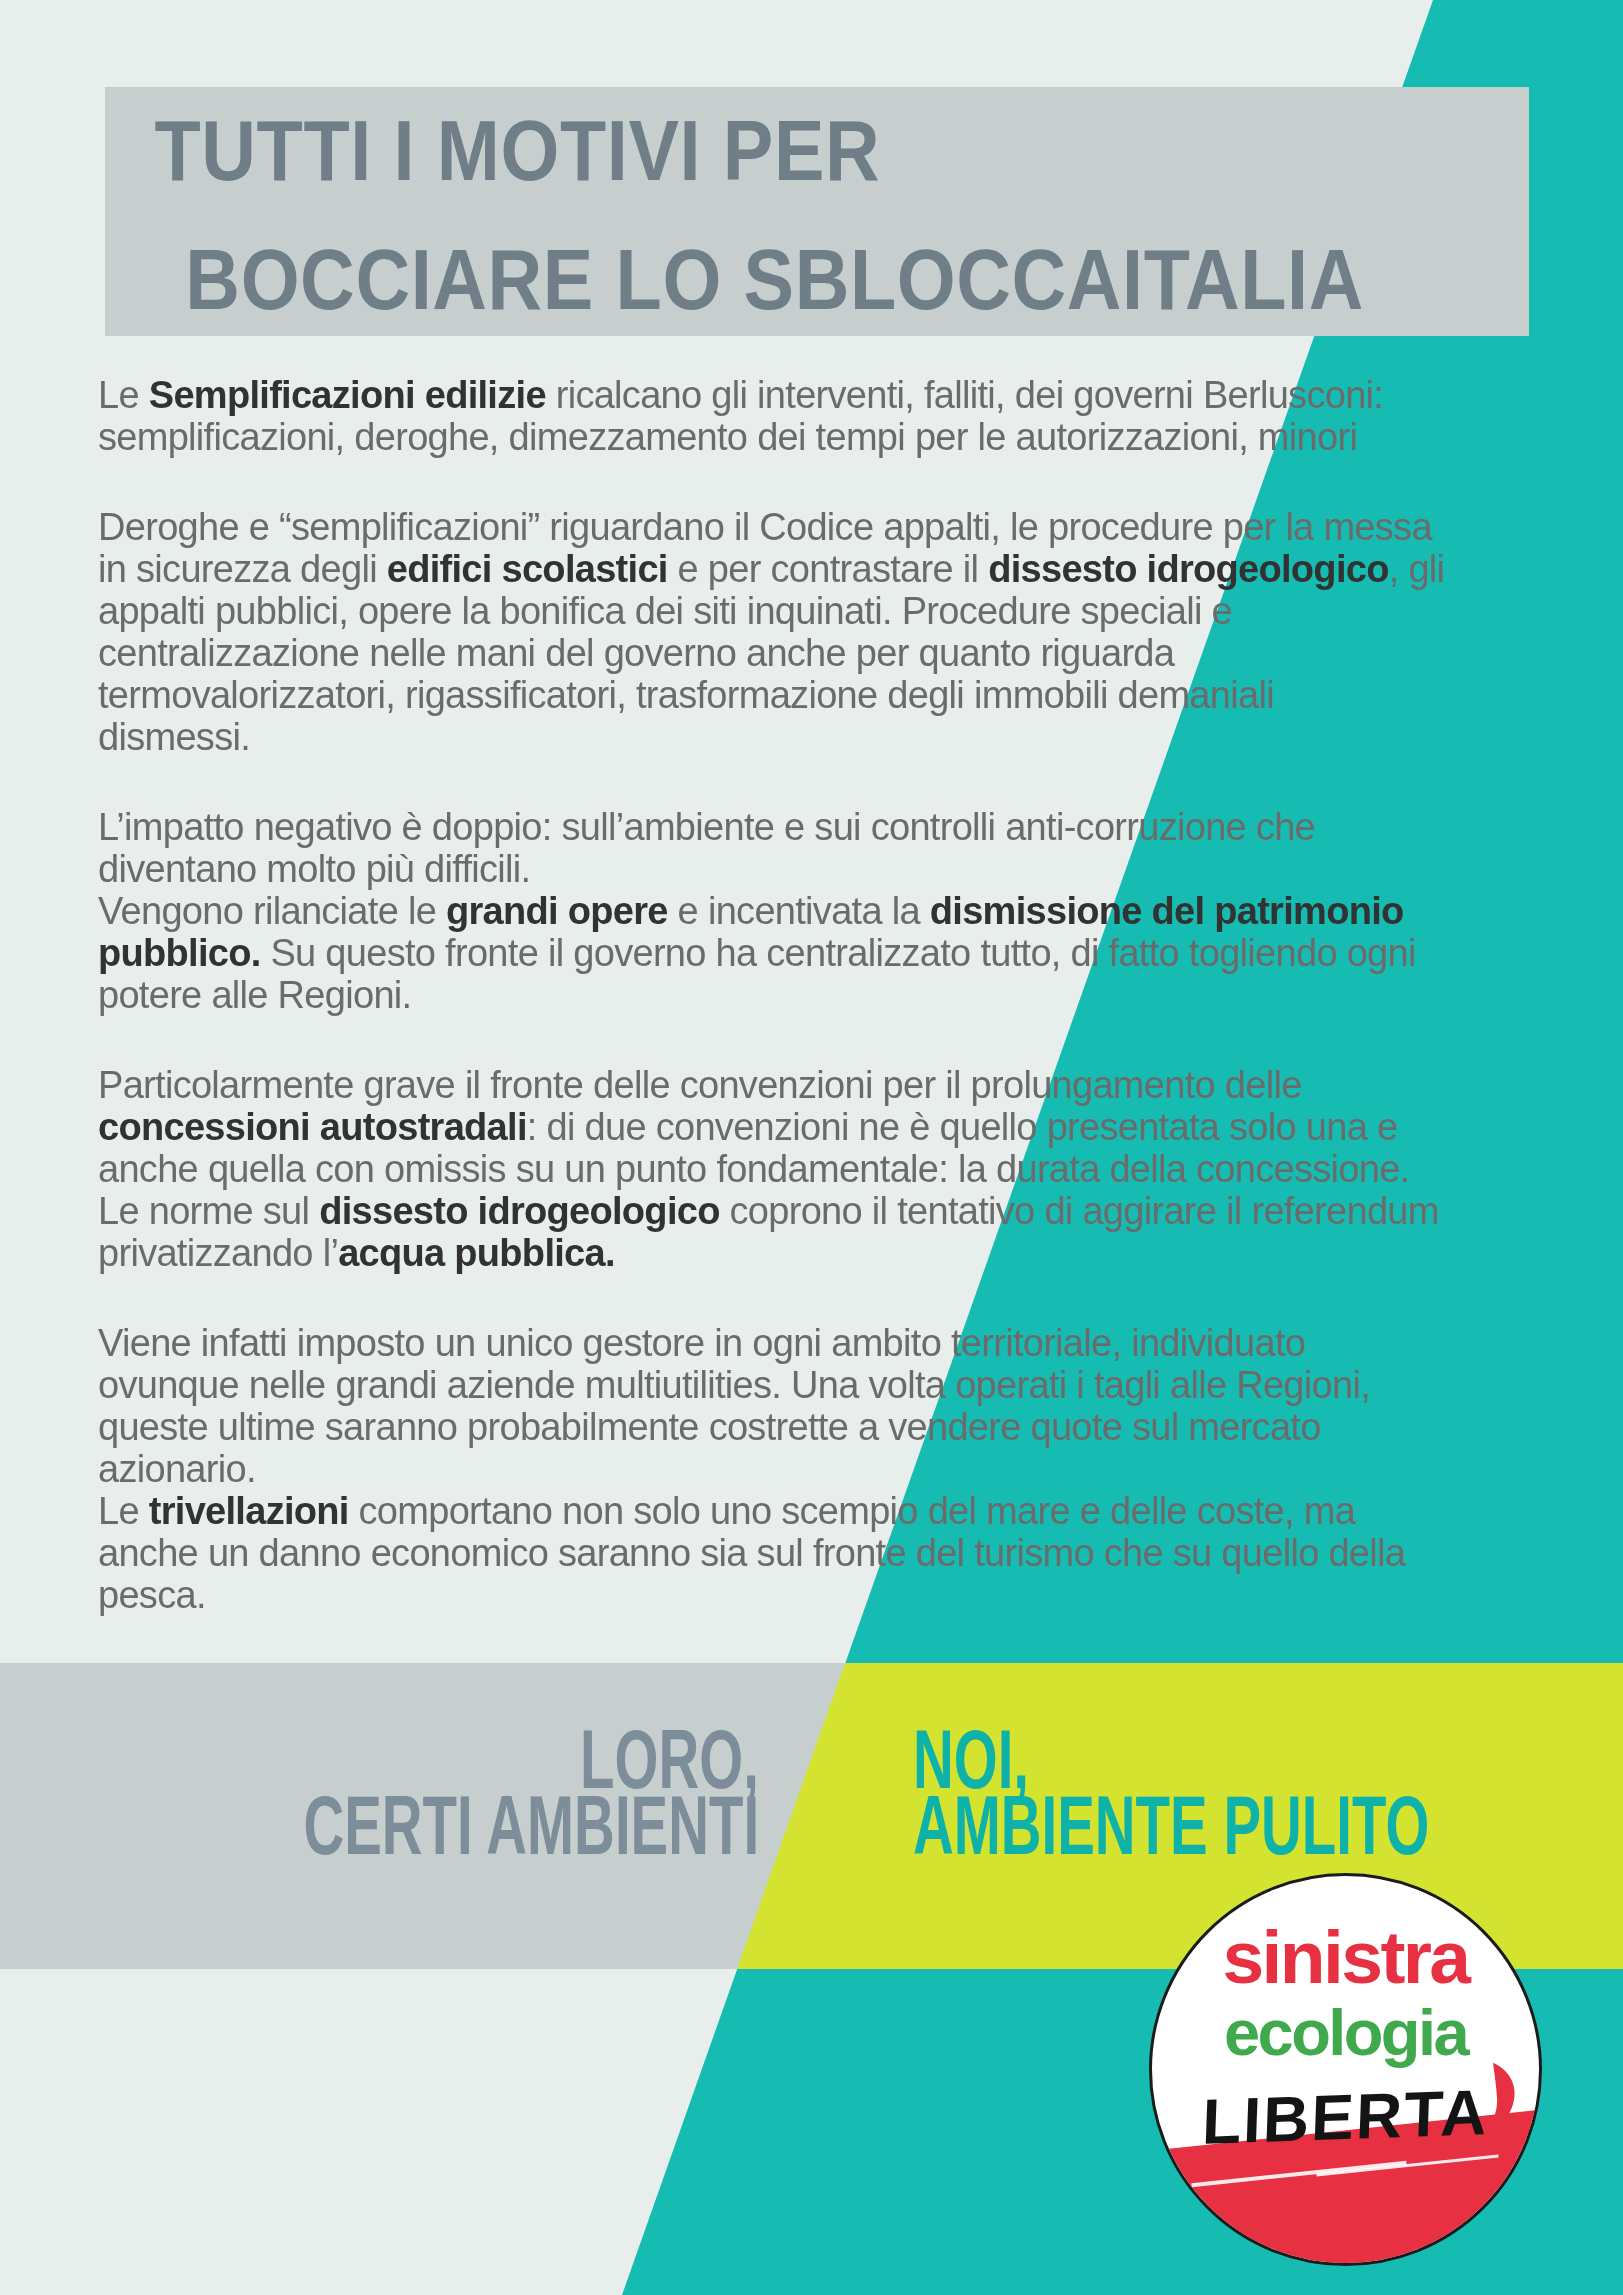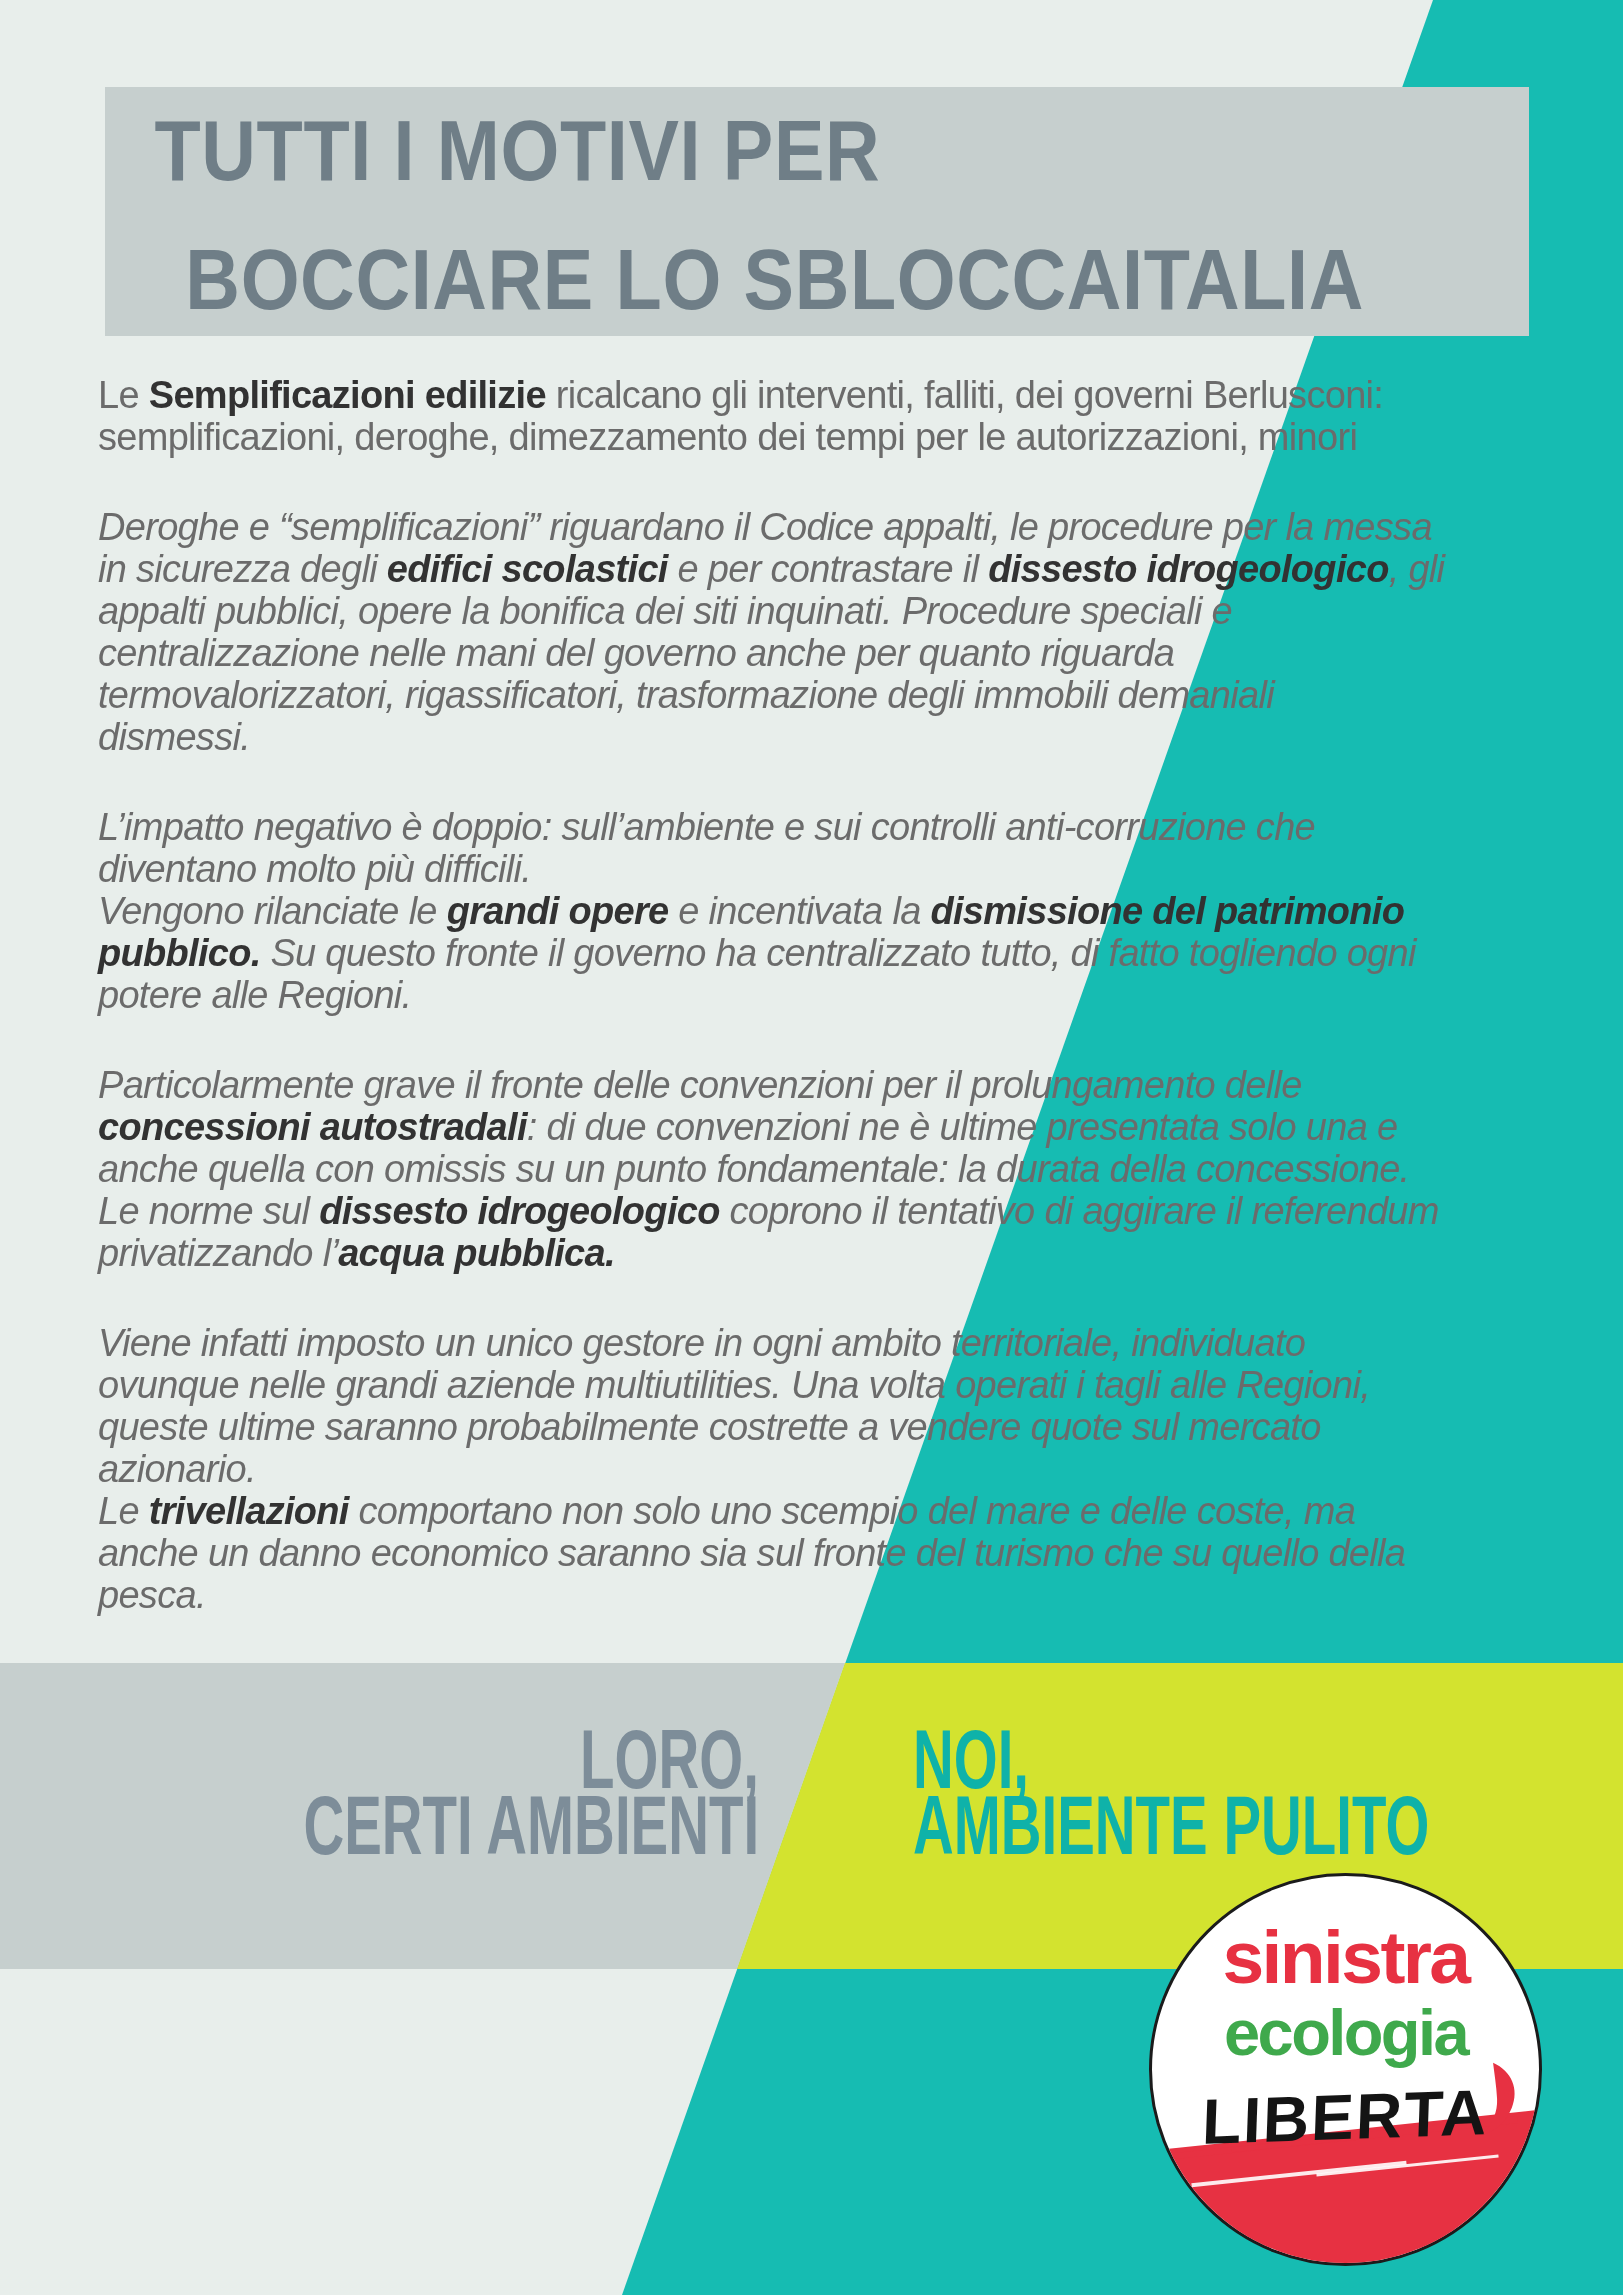--- a/index.html
+++ b/index.html
@@ -31,21 +31,21 @@
     transform:scaleX(0.88);transform-origin:center;
     letter-spacing:0.7px;
   }
   
   .body-text{
     position:absolute;left:98px;top:374px;width:1479px;
     color:var(--body-text,#6b6b6b);
     font-size:38px;line-height:42px;letter-spacing:-0.7px;
   }
   .para{margin:0;}
-  .para + .para{margin-top:48px;font-style:italic;}
+  .para + .para{margin-top:48px;}
   .line{height:42px;line-height:42px;white-space:nowrap;}
   .line .b{font-weight:bold;color:var(--body-bold,#323232);}
   
   .loro-band{
     position:absolute;inset:0;
     background:var(--panel-gray,#c6cfce);
     clip-path:polygon(0px 1663px, 845px 1663px, 737px 1969px, 0px 1969px);
   }
   .noi-band{
     position:absolute;inset:0;
@@ -117,21 +117,21 @@
       </div>
       <div class="para">
         <div class="line"><span>L’impatto negativo è doppio: sull’ambiente e sui controlli anti-corruzione che</span></div>
         <div class="line"><span>diventano molto più difficili.</span></div>
         <div class="line"><span>Vengono rilanciate le </span><span class="b">grandi opere</span><span> e incentivata la </span><span class="b">dismissione del patrimonio</span></div>
         <div class="line"><span class="b">pubblico.</span><span> Su questo fronte il governo ha centralizzato tutto, di fatto togliendo ogni</span></div>
         <div class="line"><span>potere alle Regioni.</span></div>
       </div>
       <div class="para">
         <div class="line"><span>Particolarmente grave il fronte delle convenzioni per il prolungamento delle</span></div>
-        <div class="line"><span class="b">concessioni autostradali</span><span>: di due convenzioni ne è ultime presentata solo una e</span></div>
+        <div class="line"><span class="b">concessioni autostradali</span><span>: di due convenzioni ne è quello presentata solo una e</span></div>
         <div class="line"><span>anche quella con omissis su un punto fondamentale: la durata della concessione.</span></div>
         <div class="line"><span>Le norme sul </span><span class="b">dissesto idrogeologico</span><span> coprono il tentativo di aggirare il referendum</span></div>
         <div class="line"><span>privatizzando l’</span><span class="b">acqua pubblica.</span></div>
       </div>
       <div class="para">
         <div class="line"><span>Viene infatti imposto un unico gestore in ogni ambito territoriale, individuato</span></div>
         <div class="line"><span>ovunque nelle grandi aziende multiutilities. Una volta operati i tagli alle Regioni,</span></div>
         <div class="line"><span>queste ultime saranno probabilmente costrette a vendere quote sul mercato</span></div>
         <div class="line"><span>azionario.</span></div>
         <div class="line"><span>Le </span><span class="b">trivellazioni</span><span> comportano non solo uno scempio del mare e delle coste, ma</span></div>

